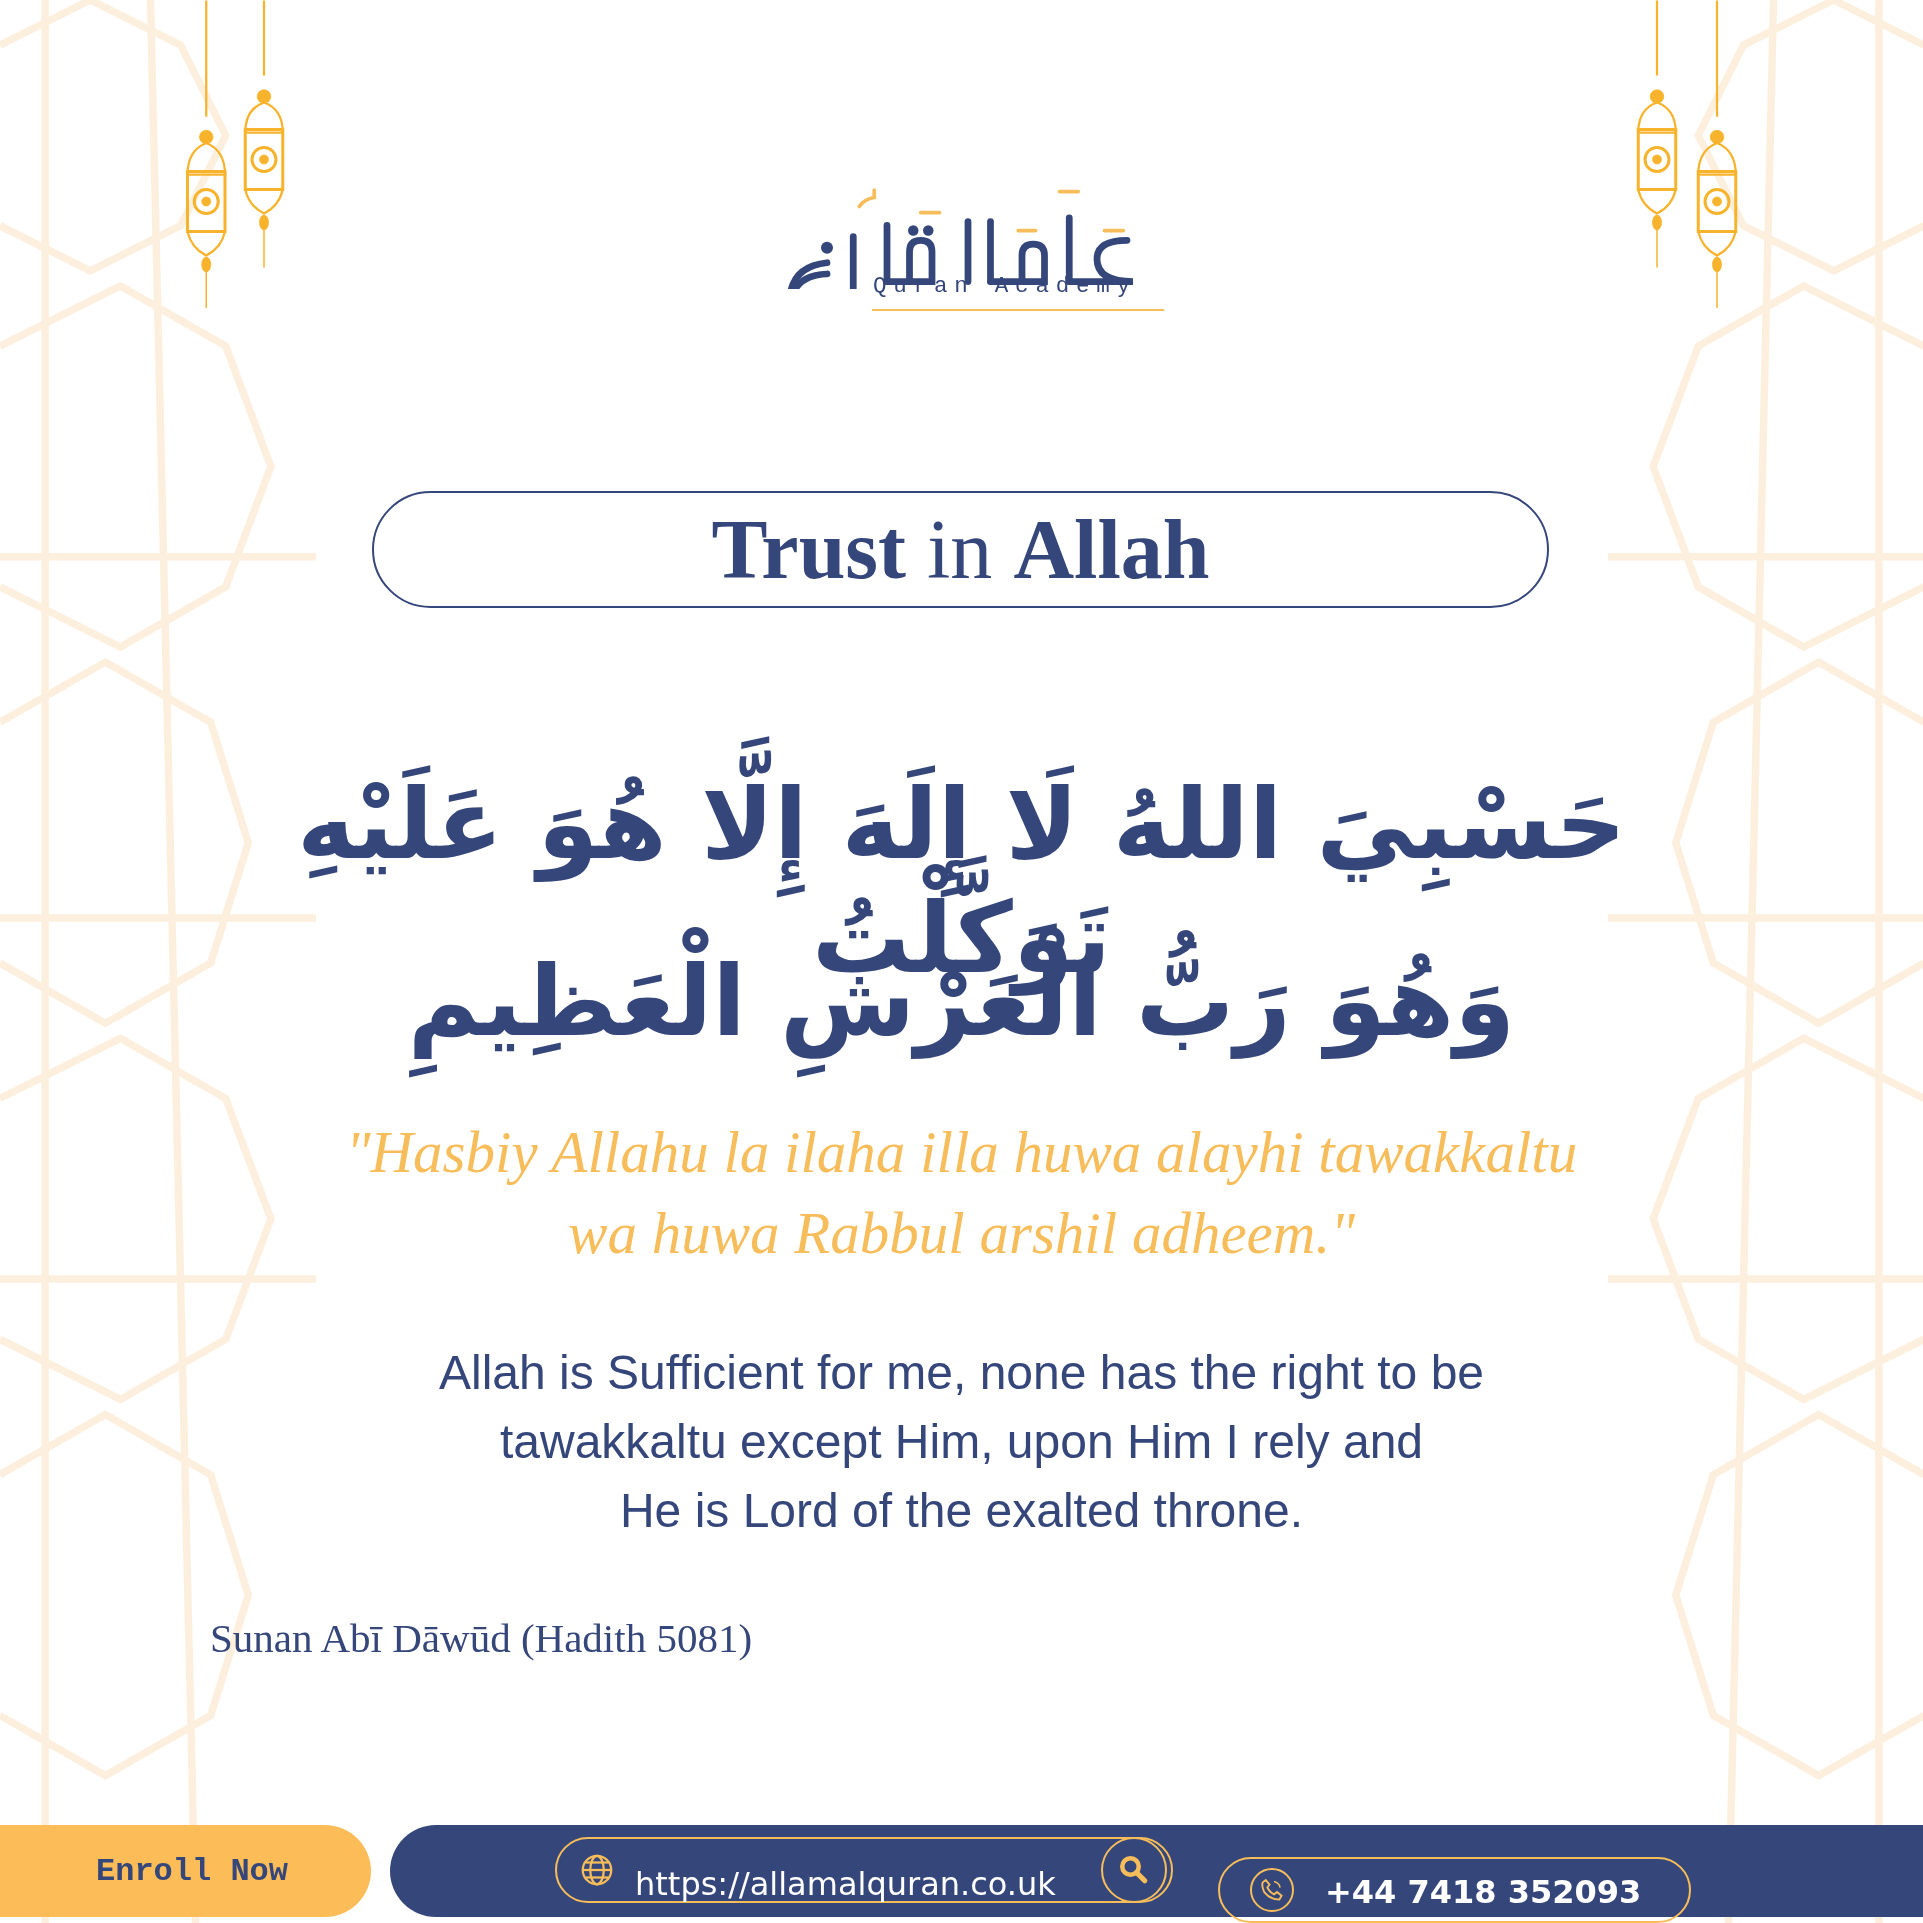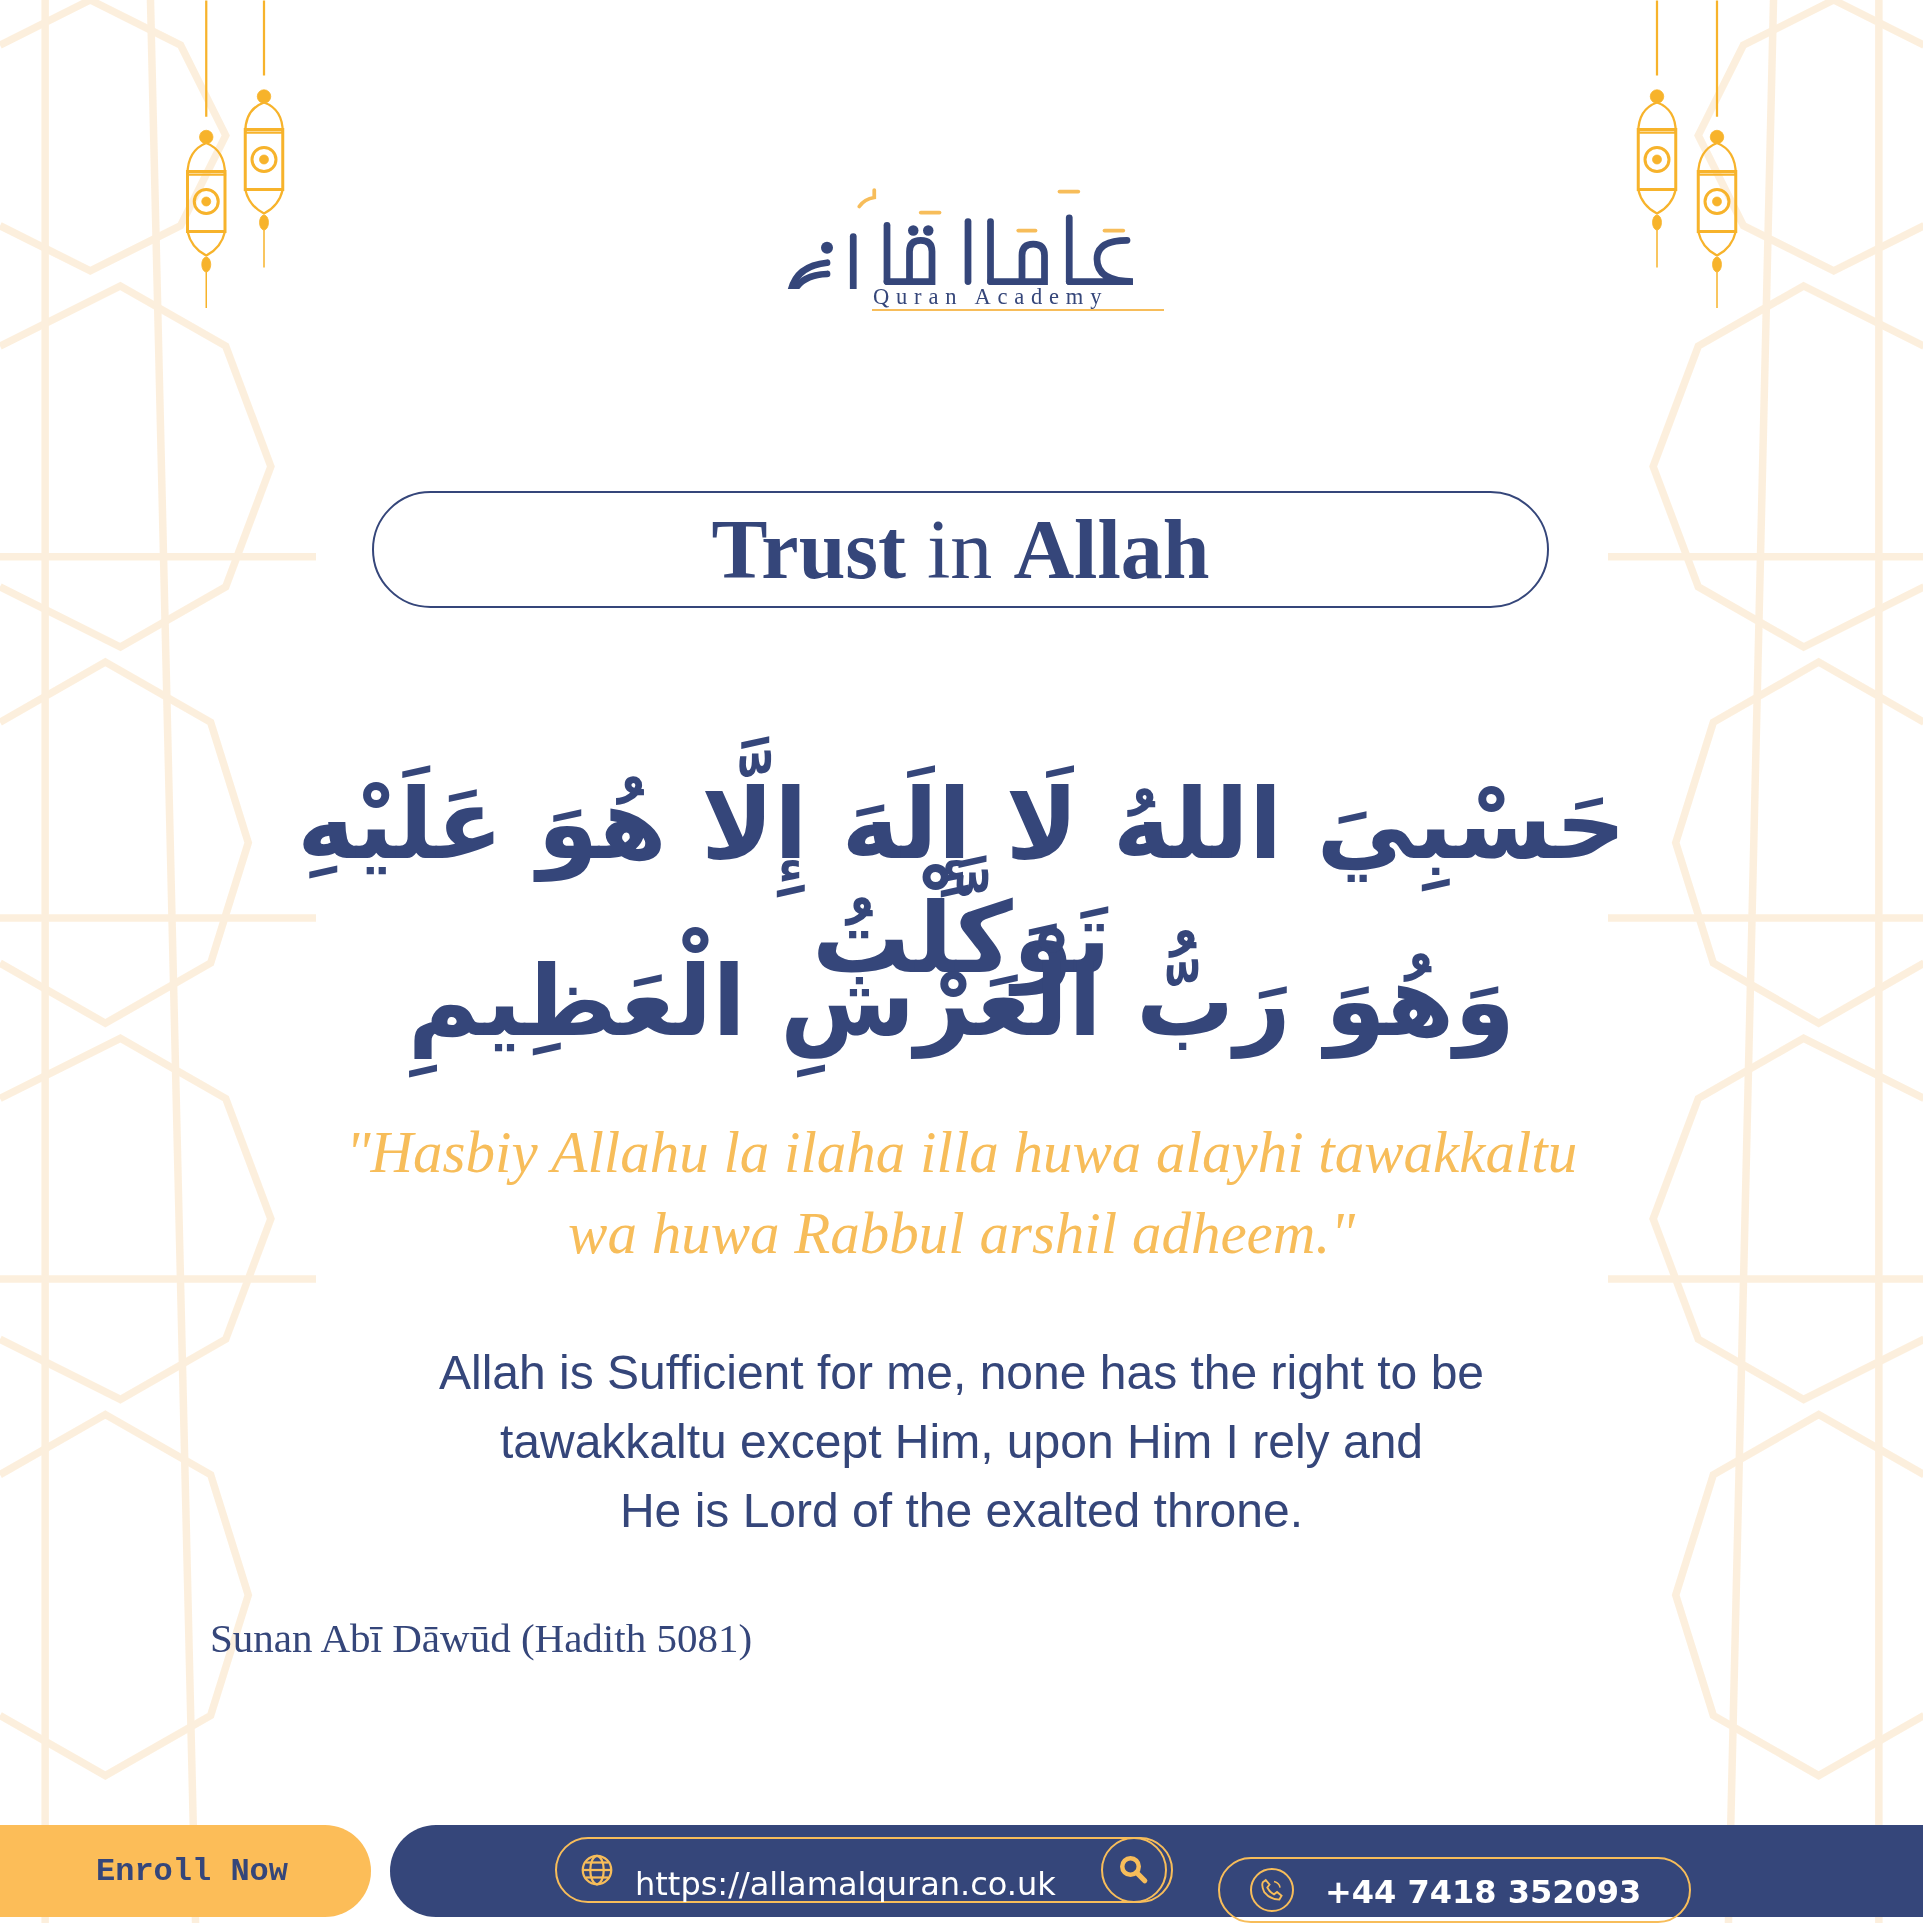--- a/index.html
+++ b/index.html
@@ -3,21 +3,21 @@
 <meta charset="utf-8">
 <style>
   html,body{margin:0;padding:0;}
   body{width:1924px;height:1924px;position:relative;overflow:hidden;background:#ffffff;font-family:"Liberation Sans",sans-serif;}
   .bg-pattern{position:absolute;top:0;bottom:0;width:316px;opacity:0.55;}
   .bg-left{left:0;}
   .bg-right{right:0;}
   .lantern{position:absolute;}
   .logo{position:absolute;left:774px;top:184px;width:376px;height:135px;}
   .logo-ar{position:absolute;left:0;top:0;width:376px;height:105px;}
-  .logo-en{position:absolute;left:99px;top:100px;font-family:Liberation Serif, serif;font-size:22.5px;letter-spacing:6.8px;color:#35467a;}
+  .logo-en{position:absolute;left:99px;top:89px;font-family:Liberation Mono, monospace;font-size:22.5px;letter-spacing:6.8px;color:#35467a;}
   .logo-line{position:absolute;left:98px;top:125px;width:292px;height:2.3px;background:#f7bd5a;}
   .title-pill{position:absolute;left:372px;top:491px;width:1177px;height:117px;border:2.3px solid #35467a;border-radius:60px;box-sizing:border-box;display:flex;align-items:center;justify-content:center;font-family:"Liberation Serif",serif;font-size:84px;color:#35467a;}
   .title-pill b{font-weight:bold;}
   .title-pill span{white-space:pre;}
   .arabic{position:absolute;left:225px;width:1473px;text-align:center;direction:rtl;font-family:"DejaVu Sans",sans-serif;font-weight:bold;color:#35467a;}
   .ar1{top:767px;font-size:98px;}
   .ar2{top:944px;font-size:98px;}
   .translit{position:absolute;left:210px;width:1503px;text-align:center;font-family:"Liberation Serif",serif;font-style:italic;font-size:59px;color:#f7bd5a;line-height:81px;}
   .tl1{top:1112px;}
   .tl2{top:1193px;}

